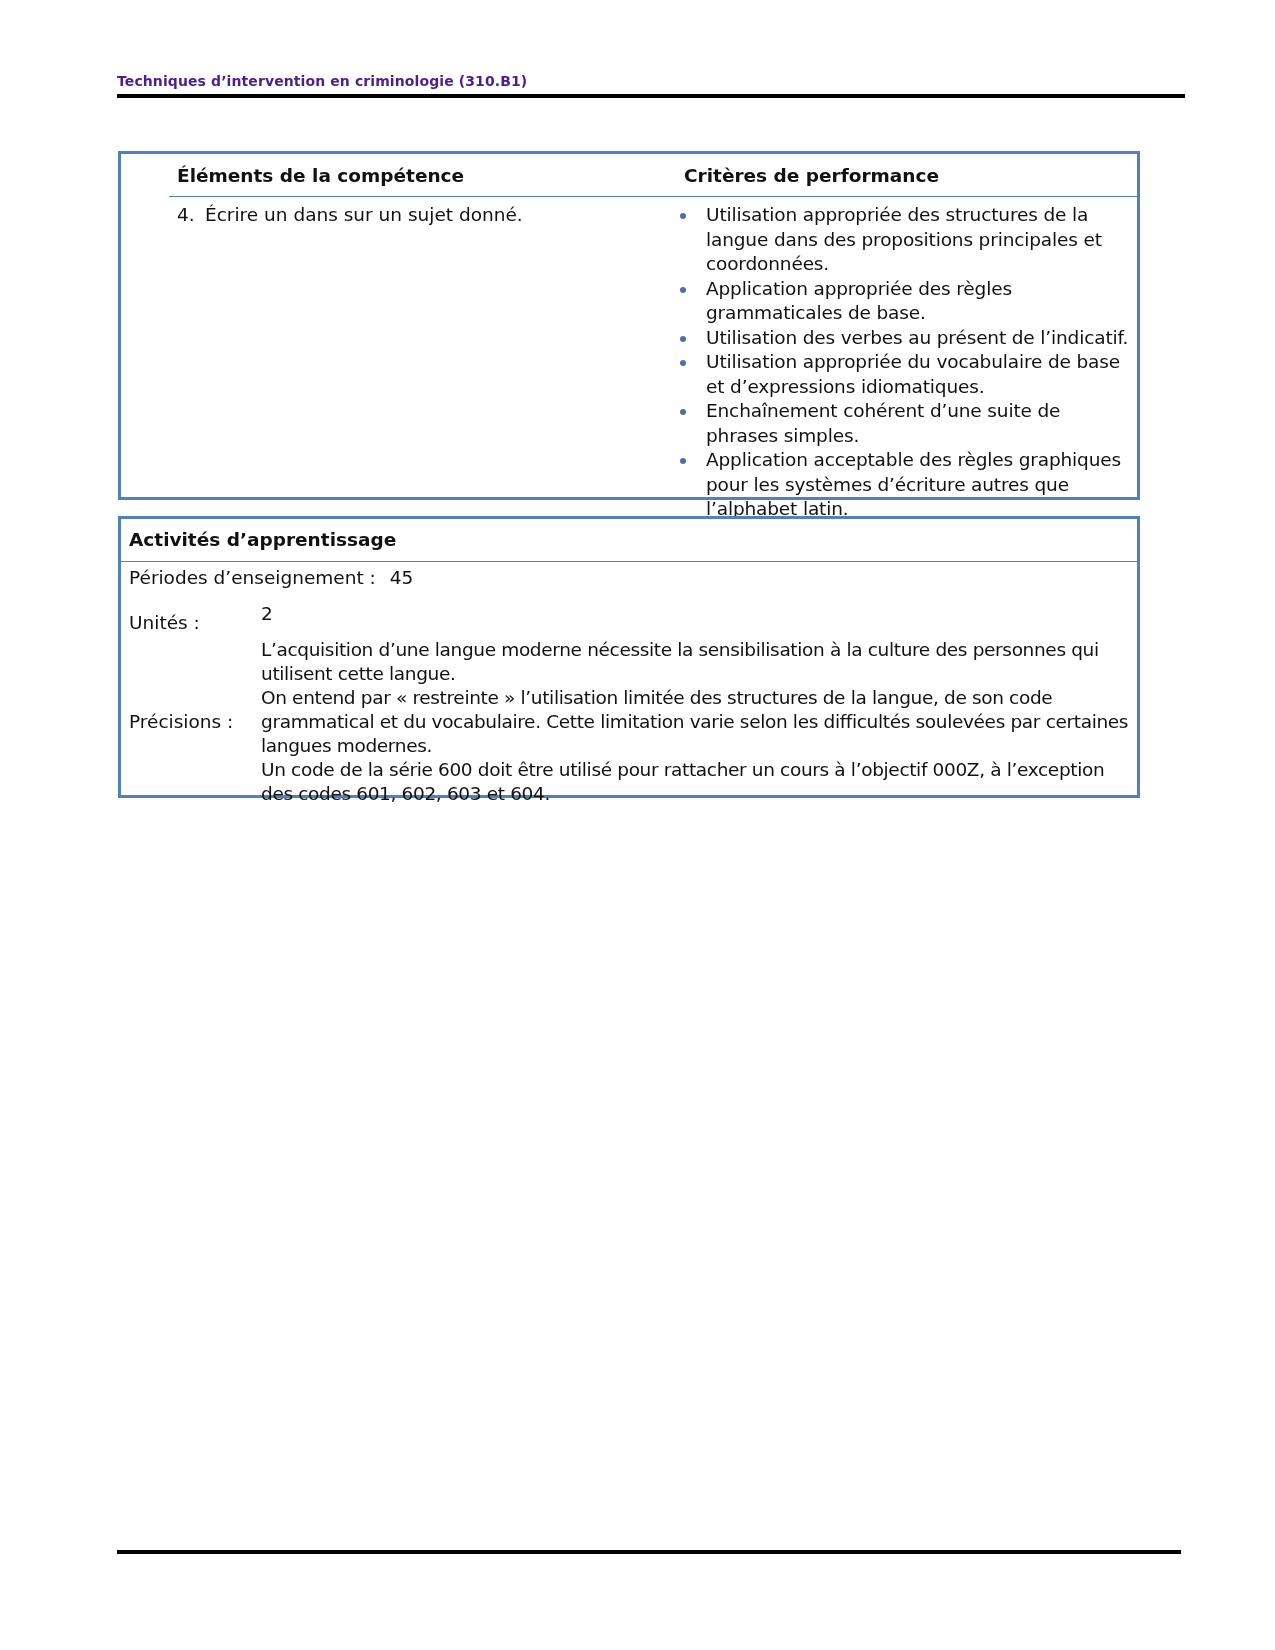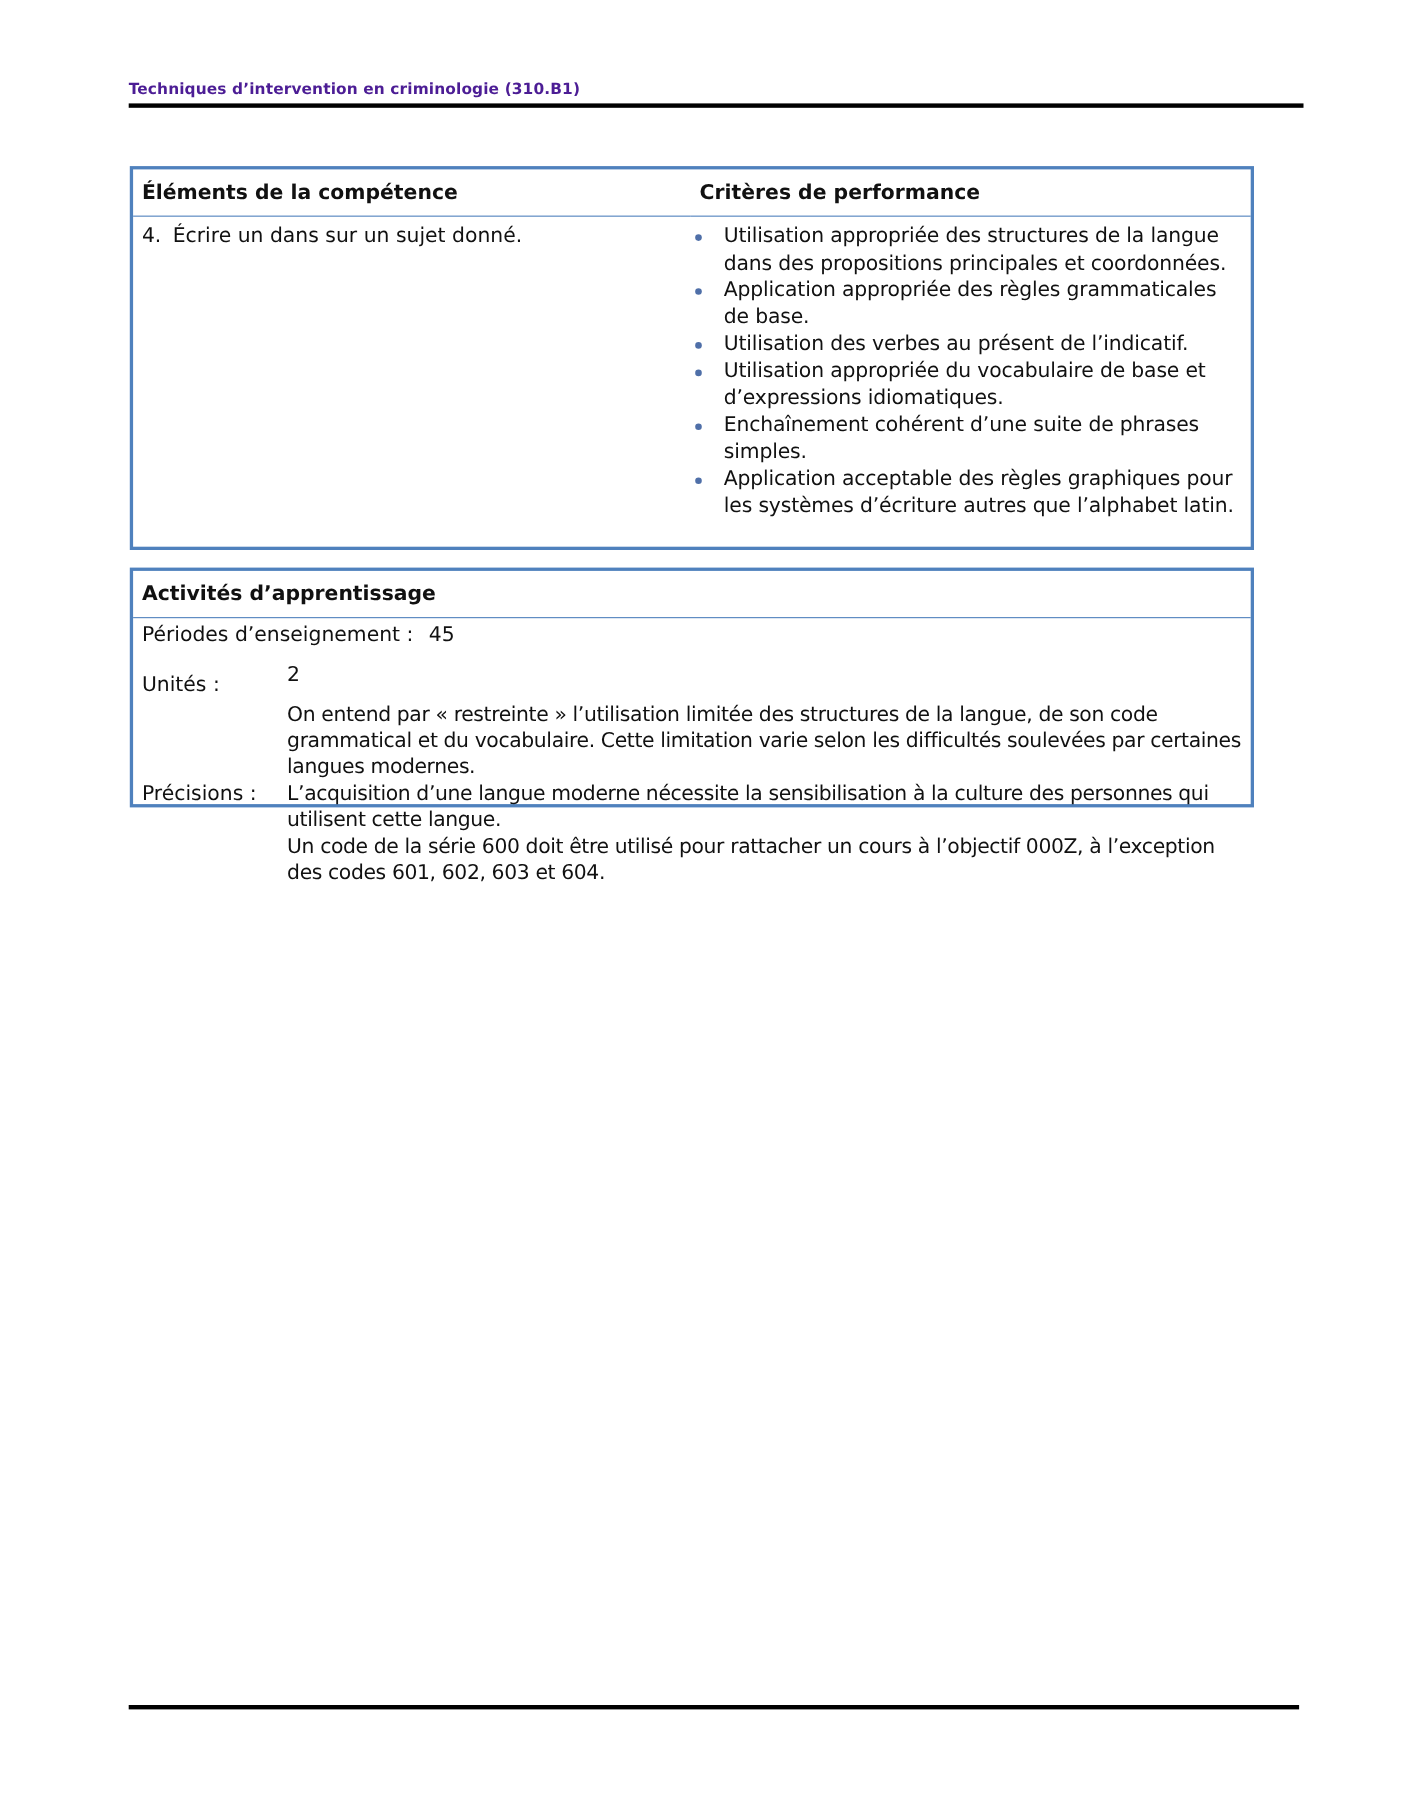--- a/index.html
+++ b/index.html
@@ -36,22 +36,22 @@
     }
 
     .box {
       position: absolute;
       left: 118px;
       width: 1022px;
       border: 3px solid #4f81bd;
       box-sizing: border-box;
       background: #ffffff;
     }
-    .box1 { top: 151px; height: 349px; }
-    .box2 { top: 516px; height: 218px; }
+    .box1 { top: 151px; height: 349px; padding-left: 48px; }
+    .box2 { top: 516px; height: 282px; }
 
     .box table {
       border-collapse: collapse;
       width: 100%;
     }
     .hdr-row td {
       font-weight: bold;
       font-size: 18.5px;
       height: 42px;
       padding: 0 0 0 8px;
@@ -188,22 +188,22 @@
       <span class="lbl lbl-periods">Périodes d’enseignement :</span>
       <span>45</span>
     </div>
     <div class="act-line">
       <span class="lbl lbl-units">Unités :</span>
       <span>2</span>
     </div>
     <div class="act-line">
       <span class="lbl lbl-prec">Précisions :</span>
       <div class="prec-text">
+        <p>L’acquisition d’une langue moderne nécessite la sensibilisation à la culture des personnes qui utilisent cette langue.</p>
         <p>On entend par « restreinte » l’utilisation limitée des structures de la langue, de son code grammatical et du vocabulaire. Cette limitation varie selon les difficultés soulevées par certaines langues modernes.</p>
-        <p>L’acquisition d’une langue moderne nécessite la sensibilisation à la culture des personnes qui utilisent cette langue.</p>
         <p>Un code de la série 600 doit être utilisé pour rattacher un cours à l’objectif 000Z, à l’exception des codes 601, 602, 603 et 604.</p>
       </div>
     </div>
   </div>
 </div>
 
 <div class="page-footer">
   <div class="rule"></div>
 </div>
 

